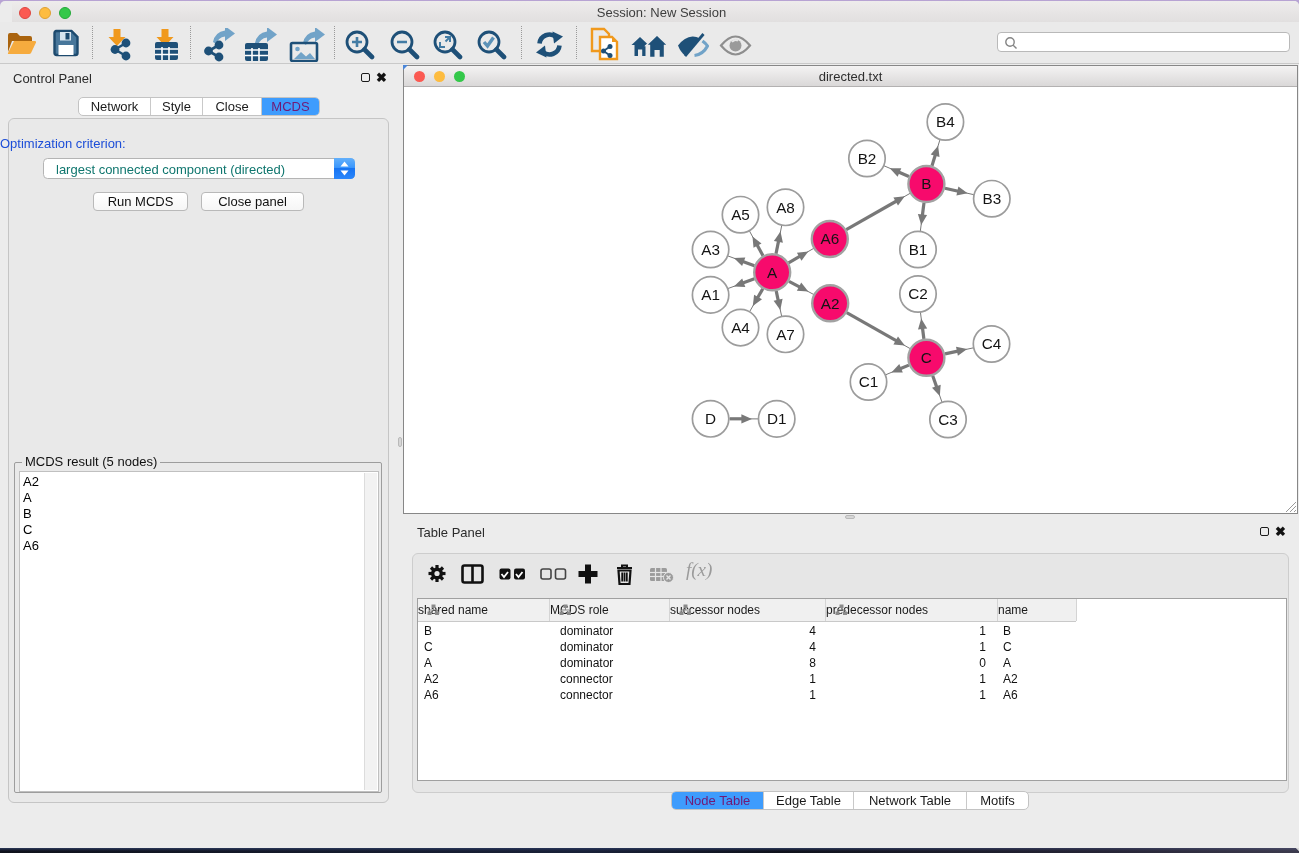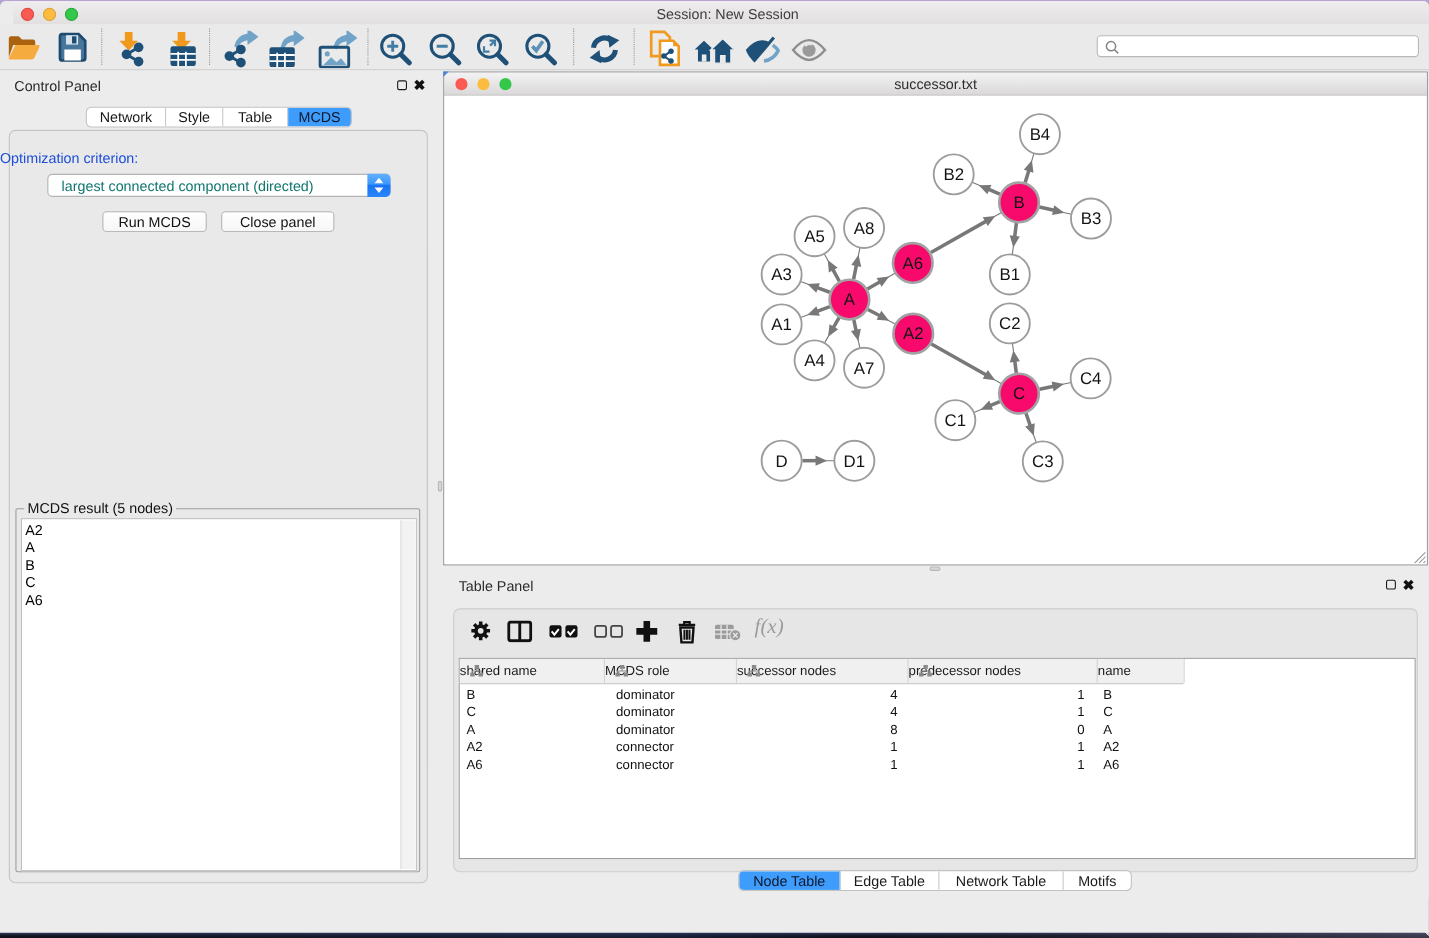--- a/index.html
+++ b/index.html
@@ -36,21 +36,21 @@
 #main { position:absolute; left:0; top:63px; width:1299px; height:753px; background:#ececec; }
 
 #cptitle { position:absolute; left:13px; top:7px; font-size:13px; color:#2b2b2b; }
 #cpbox { position:absolute; left:8px; top:54px; width:381px; height:685px;
   background:#e9e9e9; border:1px solid #c5c5c5; border-radius:6px; }
 .seg { position:absolute; display:flex; height:19px; border:1px solid #c3c3c3;
   border-radius:5px; background:#fff; overflow:hidden; }
 .seg div { font-size:13px; color:#1a1a1a; text-align:center; line-height:18px;
   border-right:1px solid #c9c9c9; }
 .seg div:last-child { border-right:none; }
-.seg div.sel { background:#3e9cfd; color:#0f172a; }
+.seg div.sel { background:#3e9cfd; color:#701a75; }
 #cptabs { left:78px; top:33px; }
 #optlabel { position:absolute; left:0; width:381px; top:72px; 
   font-size:13px; color:#1d4ed8; }
 #dropdown { position:absolute; left:43px; top:94px; width:312px; height:21px;
   background:#fff; border:1px solid #b4b4b4; border-radius:4.5px; }
 #dropdown .txt { position:absolute; left:12px; top:3px; font-size:13px; color:#0f766e; }
 #dropdown .step { position:absolute; right:-1px; top:-1px; width:21px; height:21px;
   border-radius:0 4.5px 4.5px 0;
   background:linear-gradient(180deg,#63b0fb 0%,#3b97fc 45%,#1774f2 50%,#2a86fb 100%); }
 .btn { position:absolute; height:19px; background:linear-gradient(#ffffff,#f6f6f6);
@@ -241,21 +241,21 @@
       </div>
   </div>
   <div id="main">
     <div id="cptitle">Control Panel</div>
     <div class="fltsq" style="left:361px; top:9px;"></div>
     <div class="clsx" style="left:376px; top:9px;">✖</div>
     <div id="cpbox"></div>
     <div class="seg" id="cptabs">
       <div style="width:72px;">Network</div>
       <div style="width:52px;">Style</div>
-      <div style="width:59px;">Table</div>
+      <div style="width:59px;">Close</div>
       <div style="width:57px;" class="sel">MCDS</div>
     </div>
     <div id="optlabel">Optimization criterion:</div>
     <div id="dropdown">
       <div class="txt">largest connected component (directed)</div>
       <div class="step">
           <svg style="position:absolute;left:0;top:0;" width="21" height="21" viewBox="0 0 21 21">
 <path d="M10.5 3.5 l4 5 h-8 z" fill="#fff"></path>
 <path d="M10.5 17.5 l4-5 h-8 z" fill="#fff"></path>
 </svg>
@@ -269,21 +269,21 @@
         <div class="items">A2<br>A<br>B<br>C<br>A6</div>
         <div class="sb"></div>
       </div>
     </div>
     <div id="netwin">
       <div style="position:absolute;left:-1px;top:-1px;width:0;height:0;border-top:5px solid #4a86d8;border-right:5px solid transparent;z-index:5;"></div>
       <div id="nettitle">
         <div class="tl t1"></div>
           <div class="tl t2"></div>
           <div class="tl t3"></div>
-        <div id="nettitletext">successor.txt</div>
+        <div id="nettitletext">directed.txt</div>
       </div>
       <div id="netcanvas">
         <svg width="893" height="426" viewBox="0 0 893 426" font-family="Liberation Sans, sans-serif">
 <line x1="359.0" y1="168.7" x2="345.3" y2="143.7" stroke="#787878" stroke-width="1"></line>
 <line x1="359.0" y1="168.7" x2="353.0" y2="157.7" stroke="#787878" stroke-width="3.2"></line>
 <polygon points="348.5,149.4 357.5,156.4 349.5,160.8" fill="#787878"></polygon>
 <line x1="372.0" y1="166.7" x2="377.8" y2="138.2" stroke="#787878" stroke-width="1"></line>
 <line x1="372.0" y1="166.7" x2="374.6" y2="153.9" stroke="#787878" stroke-width="3.2"></line>
 <polygon points="376.5,144.6 378.9,155.8 369.9,154.0" fill="#787878"></polygon>
 <line x1="350.4" y1="178.7" x2="323.8" y2="168.9" stroke="#787878" stroke-width="1"></line>

